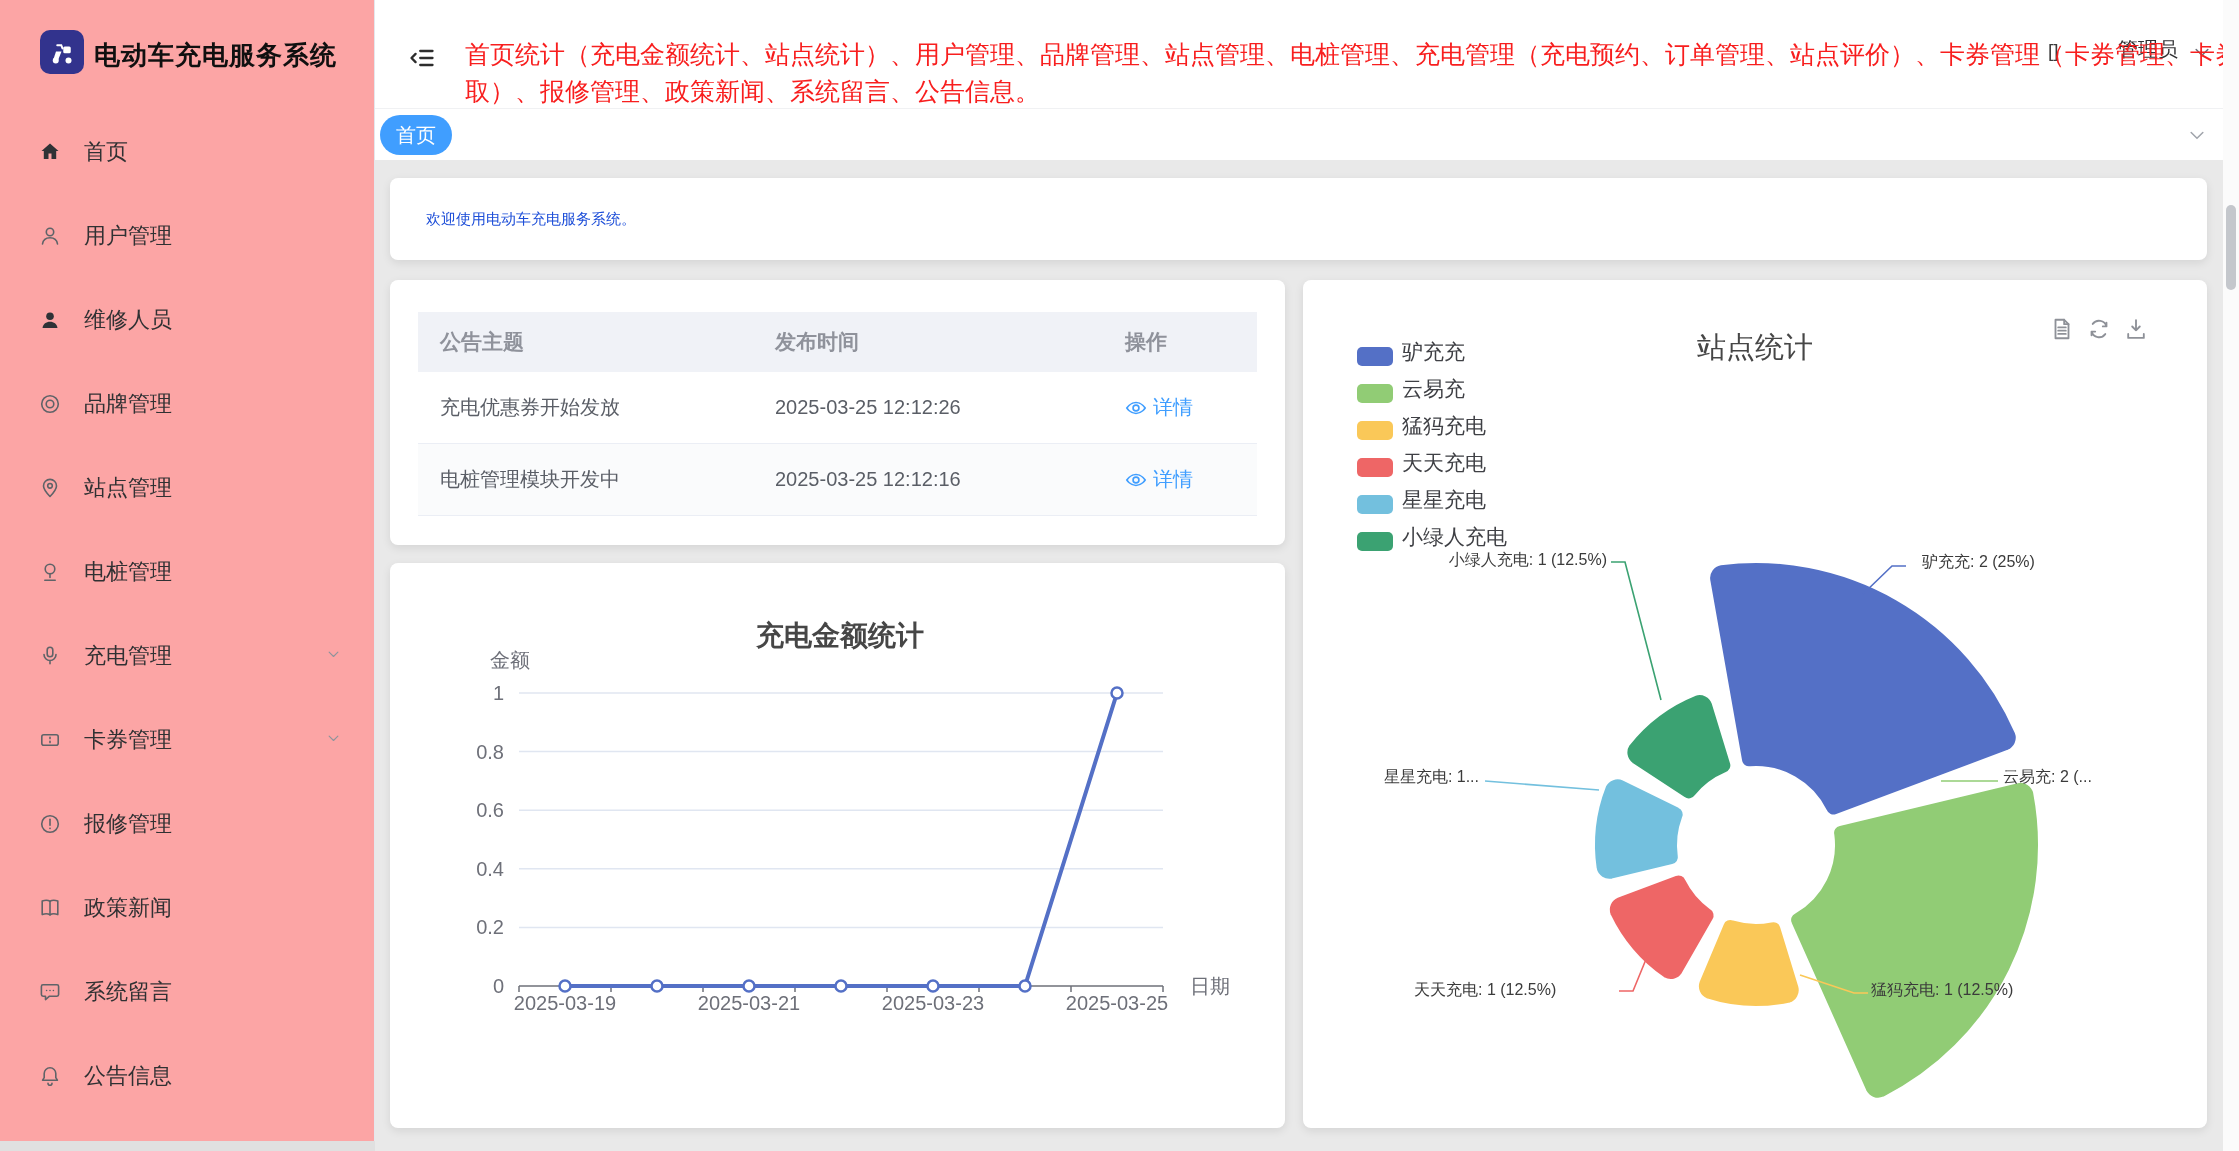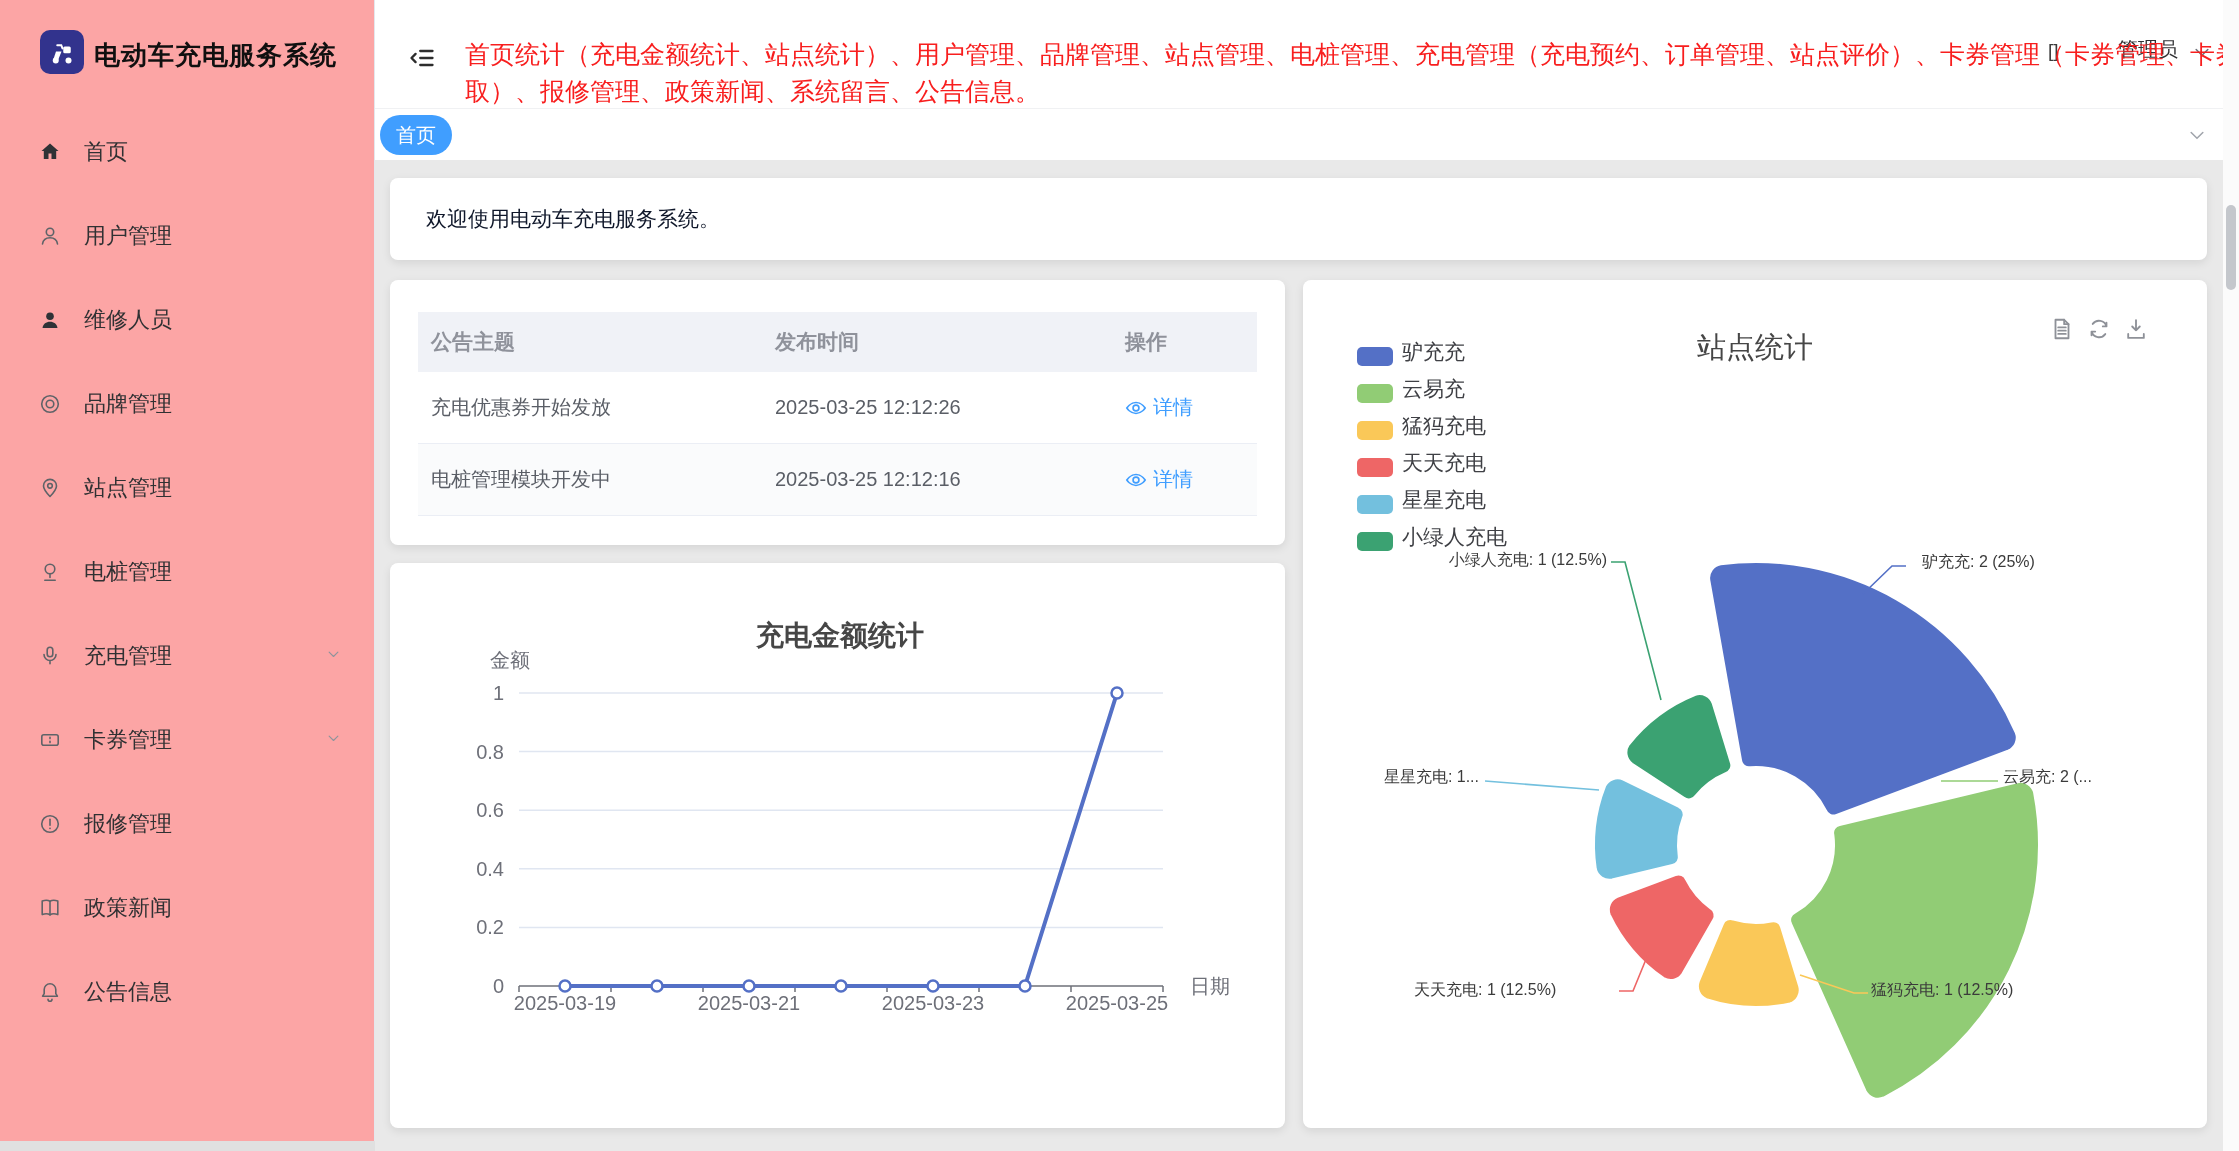--- a/index.html
+++ b/index.html
@@ -27,28 +27,28 @@
   #user-chev{left:2192px;top:42px;width:20px;height:20px;z-index:3}
   
   #tabstrip{left:375px;top:108px;width:1848px;height:52px;background:#fff;border-top:1px solid #f0f1f3;z-index:2}
   #tab-home{position:absolute;left:5px;top:6px;height:40px;padding:0 16px;border-radius:20px;background:#409eff;color:#fff;font-size:20px;display:flex;align-items:center;cursor:pointer}
   #tab-chev{position:absolute;right:16px;top:16px;width:20px;height:20px;cursor:pointer}
   
   #vscroll{left:2223px;top:0;width:16px;height:1151px;background:#fbfbfb;z-index:6}
   #vscroll-thumb{position:absolute;left:3px;top:205px;width:10px;height:85px;border-radius:5px;background:#c4c7cc;cursor:pointer}
   
   .card{position:absolute;background:#fff;border-radius:8px;box-shadow:0 3px 10px rgba(0,0,0,.09)}
-  #welcome-card{left:390px;top:178px;width:1817px;height:82px;display:flex;align-items:center;padding-left:36px;font-size:21px;color:#0f172a}
+  #welcome-card{left:390px;top:178px;width:1817px;height:82px;display:flex;align-items:center;padding-left:36px;font-size:15px;color:#1d4ed8}
   
   #table-card{left:390px;top:280px;width:895px;height:265px}
   #ann-table{position:absolute;left:28px;top:32px;width:839px;font-size:20px}
   .t-head{display:flex;height:60px;align-items:center;background:#f0f2f7;color:#8f929b;font-weight:bold;font-size:21px}
   .t-row{display:flex;height:72px;align-items:center;border-bottom:1px solid #ebeef5;color:#5a5e66}
   .t-row.alt{background:#fafbfc}
-  .c1{width:357px;padding-left:13px}
+  .c1{width:357px;padding-left:22px}
   .c2{width:350px}
   .c3{width:110px;display:flex;align-items:center}
   .detail-link{display:flex;align-items:center;color:#409eff;cursor:pointer}
   .detail-link svg{stroke:#409eff;fill:none;stroke-width:1.8;margin-right:6px}
   
   #line-card{left:390px;top:563px;width:895px;height:565px}
   #pie-card{left:1303px;top:280px;width:904px;height:848px}
   #line-svg,#pie-svg{position:absolute;left:0;top:0}
   #pie-title{position:absolute;left:0;top:48px;width:904px;text-align:center;font-size:29px;font-weight:normal;color:#464646}
   #pie-toolbox{position:absolute;right:58px;top:36px;display:flex;gap:11px}
@@ -144,20 +144,29 @@
           <circle cx="12" cy="16.3" r="0.9" fill="#5f6368" stroke="none"></circle>
         </svg>
       <span class="lbl">报修管理</span>
     </div>
     <div class="mi">
       <svg width="24" height="24" viewBox="0 0 24 24">
           <path d="M12 5.2C10 4 7 4 4.2 5v13.6c2.8-1 5.8-1 7.8.2 2-1.2 5-1.2 7.8-.2V5c-2.8-1-5.8-1-7.8.2Z"></path>
           <path d="M12 5.2V19"></path>
         </svg>
       <span class="lbl">政策新闻</span>
+    </div>
+    <div class="mi">
+      <svg width="24" height="24" viewBox="0 0 24 24">
+          <path d="M19 4.8H5A1.6 1.6 0 0 0 3.4 6.4v8.2A1.6 1.6 0 0 0 5 16.2h2.5v3.4l4-3.4H19a1.6 1.6 0 0 0 1.6-1.6V6.4A1.6 1.6 0 0 0 19 4.8Z"></path>
+          <circle cx="8.6" cy="10.5" r=".8" fill="#5f6368" stroke="none"></circle>
+          <circle cx="12" cy="10.5" r=".8" fill="#5f6368" stroke="none"></circle>
+          <circle cx="15.4" cy="10.5" r=".8" fill="#5f6368" stroke="none"></circle>
+        </svg>
+      <span class="lbl">系统留言</span>
     </div>
     <div class="mi">
       <svg width="24" height="24" viewBox="0 0 24 24">
           <path d="M12 3.8a5.8 5.8 0 0 1 5.8 5.8v4l1.6 2.6H4.6l1.6-2.6v-4A5.8 5.8 0 0 1 12 3.8Z"></path>
           <path d="M10 19.3a2 2 0 0 0 4 0"></path>
         </svg>
       <span class="lbl">公告信息</span>
     </div>
   </div>
 </div>

